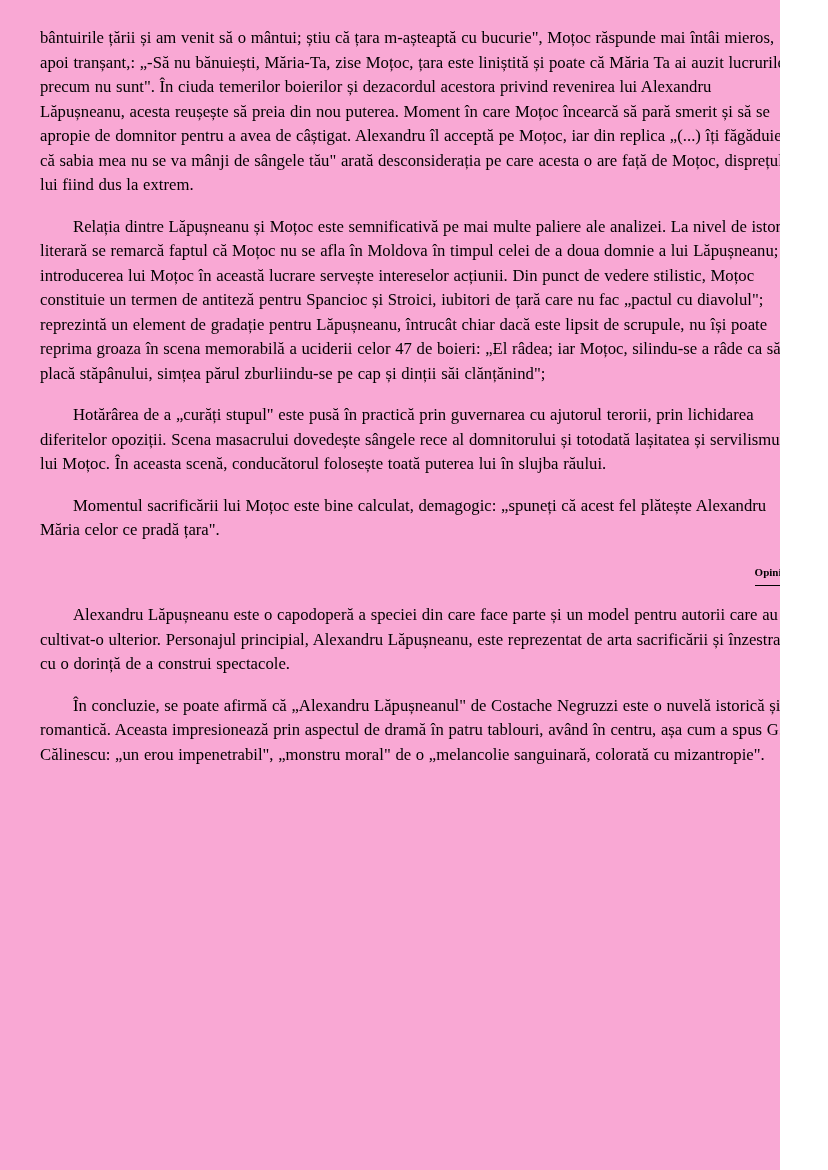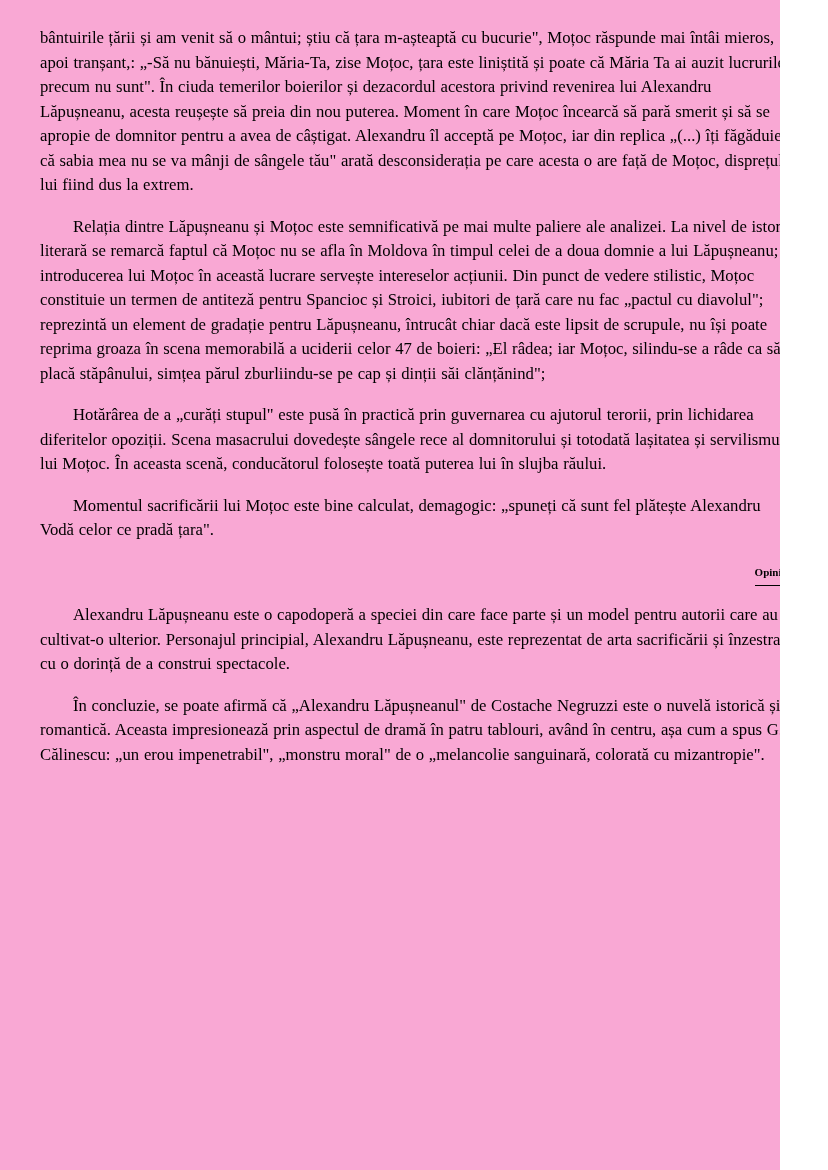--- a/index.html
+++ b/index.html
@@ -51,21 +51,21 @@
 
 <div class="page">
   <div class="content">
 
     <p class="para no-indent">bântuirile țării și am venit să o mântui; știu că țara m-așteaptă cu bucurie", Moțoc răspunde mai întâi mieros, apoi tranșant,: „-Să nu bănuiești, Măria-Ta, zise Moțoc, țara este liniștită și poate că Măria Ta ai auzit lucrurile precum nu sunt". În ciuda temerilor boierilor și dezacordul acestora privind revenirea lui Alexandru Lăpușneanu, acesta reușește să preia din nou puterea. Moment în care Moțoc încearcă să pară smerit și să se apropie de domnitor pentru a avea de câștigat. Alexandru îl acceptă pe Moțoc, iar din replica „(...) îți făgăduiesc că sabia mea nu se va mânji de sângele tău" arată desconsiderația pe care acesta o are față de Moțoc, disprețul lui fiind dus la extrem.</p>
 
     <p class="para">Relația dintre Lăpușneanu și Moțoc este semnificativă pe mai multe paliere ale analizei. La nivel de istorie literară se remarcă faptul că Moțoc nu se afla în Moldova în timpul celei de a doua domnie a lui Lăpușneanu; introducerea lui Moțoc în această lucrare servește intereselor acțiunii. Din punct de vedere stilistic, Moțoc constituie un termen de antiteză pentru Spancioc și Stroici, iubitori de țară care nu fac „pactul cu diavolul"; reprezintă un element de gradație pentru Lăpușneanu, întrucât chiar dacă este lipsit de scrupule, nu își poate reprima groaza în scena memorabilă a uciderii celor 47 de boieri: „El râdea; iar Moțoc, silindu-se a râde ca să placă stăpânului, simțea părul zburliindu-se pe cap și dinții săi clănțănind";</p>
 
     <p class="para">Hotărârea de a „curăți stupul" este pusă în practică prin guvernarea cu ajutorul terorii, prin lichidarea diferitelor opoziții. Scena masacrului dovedește sângele rece al domnitorului și totodată lașitatea și servilismul lui Moțoc. În aceasta scenă, conducătorul folosește toată puterea lui în slujba răului.</p>
 
-    <p class="para">Momentul sacrificării lui Moțoc este bine calculat, demagogic: „spuneți că sunt fel plătește Alexandru Vodă celor ce pradă țara".</p>
+    <p class="para">Momentul sacrificării lui Moțoc este bine calculat, demagogic: „spuneți că acest fel plătește Alexandru Măria celor ce pradă țara".</p>
 
     <p class="heading"><span class="underline">Opinia</span></p>
 
     <p class="para">Alexandru Lăpușneanu este o capodoperă a speciei din care face parte și un model pentru autorii care au cultivat-o ulterior. Personajul principial, Alexandru Lăpușneanu, este reprezentat de arta sacrificării și înzestrat cu o dorință de a construi spectacole.</p>
 
 
     <p class="para">În concluzie, se poate afirmă că „Alexandru Lăpușneanul" de Costache Negruzzi este o nuvelă istorică și romantică. Aceasta impresionează prin aspectul de dramă în patru tablouri, având în centru, așa cum a spus G. Călinescu: „un erou impenetrabil", „monstru moral" de o „melancolie sanguinară, colorată cu mizantropie".</p>
 
   </div>
 </div>

